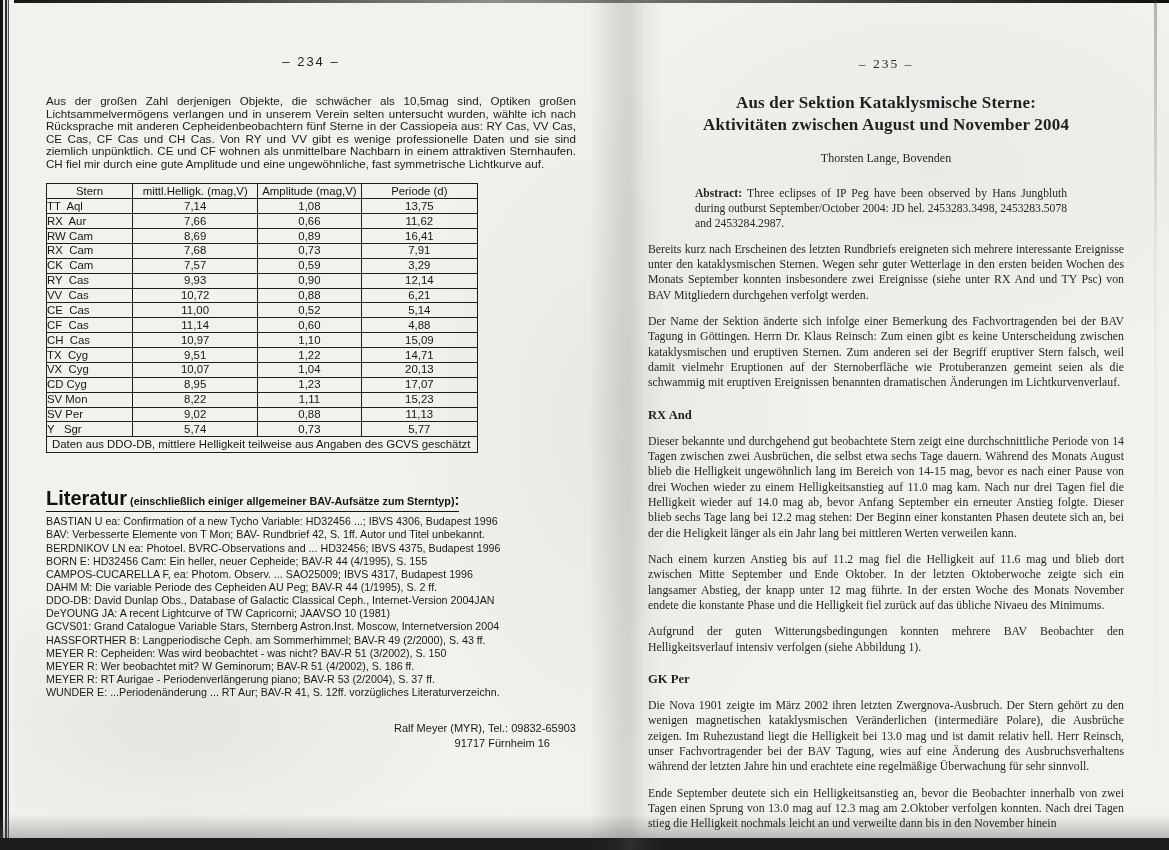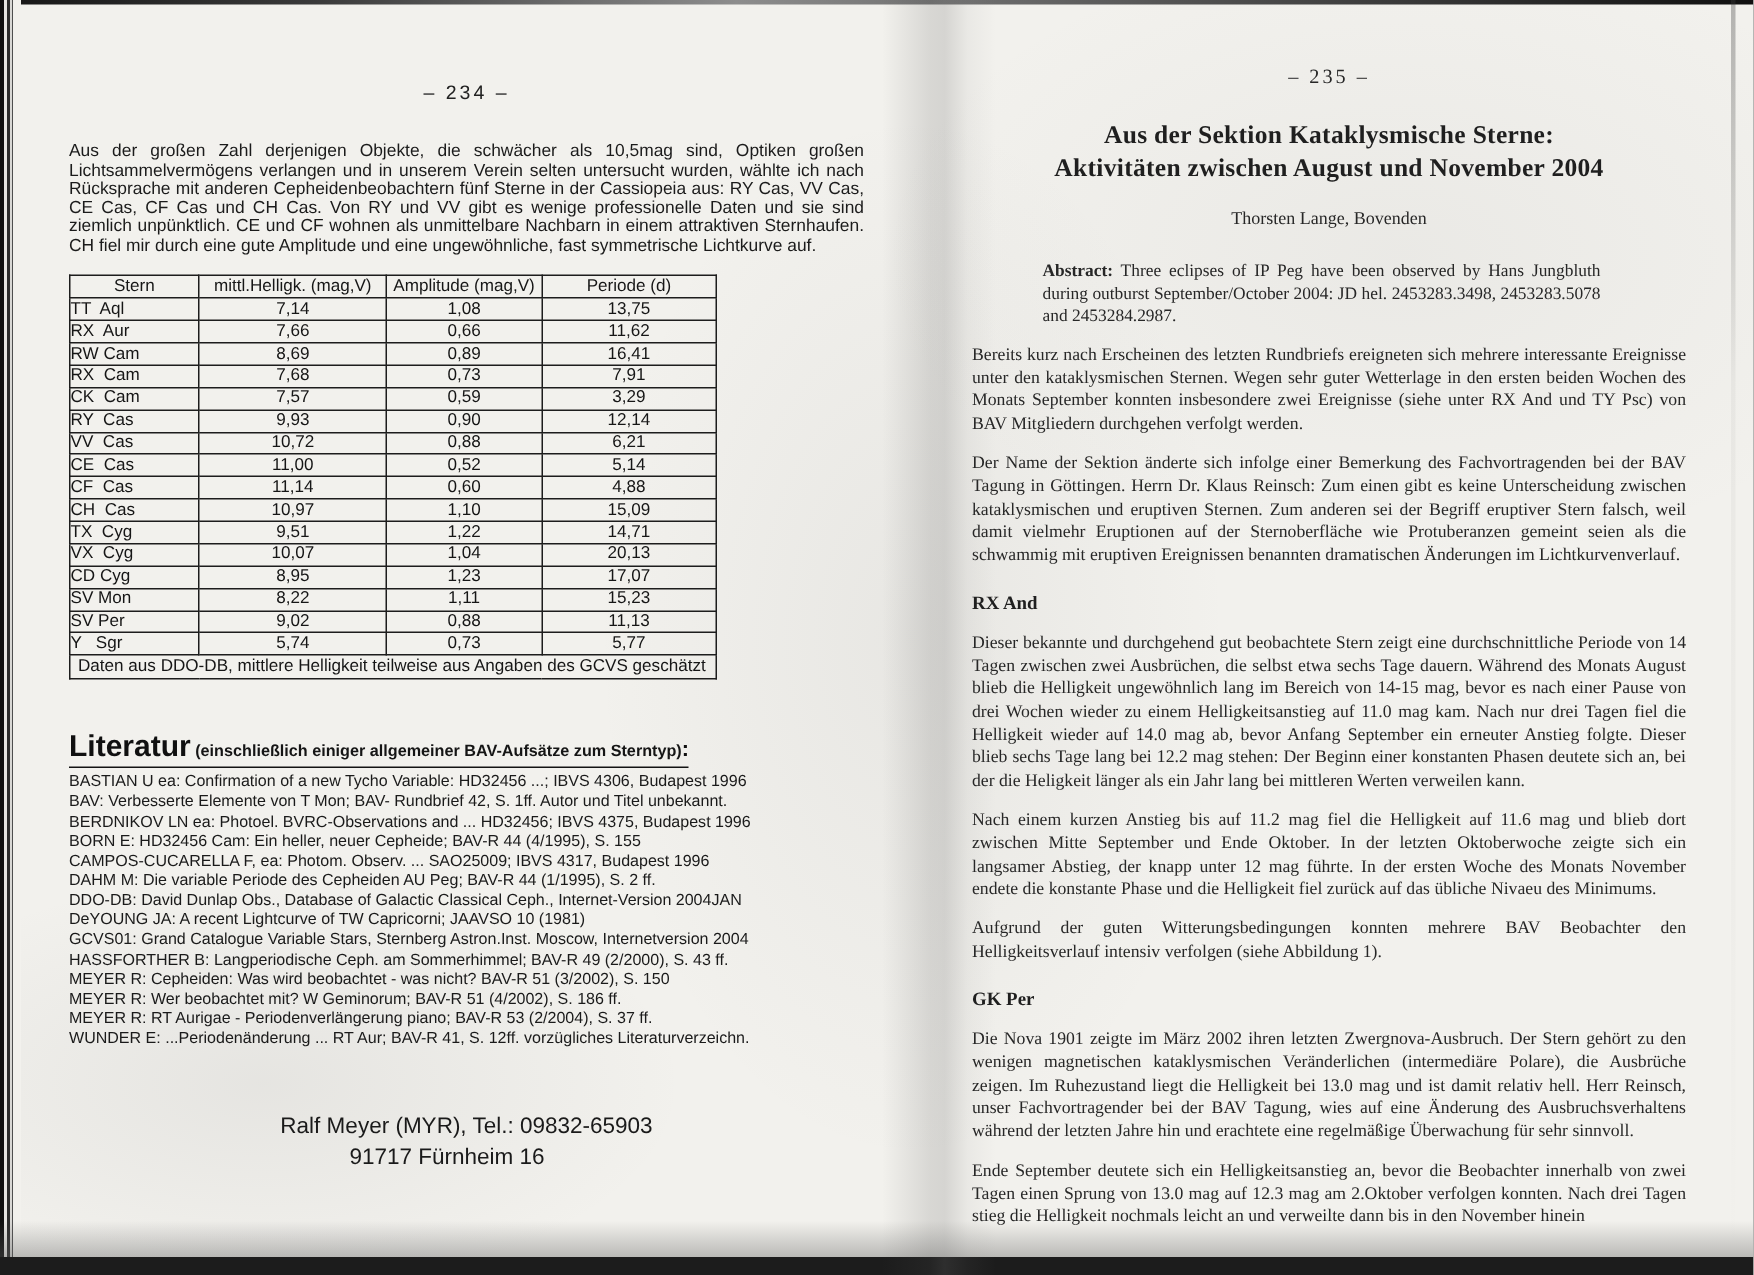--- a/index.html
+++ b/index.html
@@ -44,25 +44,25 @@
 
   .lit-head{margin-top:34px;}
   .lit-inline{display:inline-block;border-bottom:1.6px solid #131313;padding-bottom:1px;}
   .lit-title{font-size:20px;font-weight:bold;color:#101010;}
   .lit-sub{font-size:10.8px;font-weight:bold;color:#151515;}
   .lit-colon{font-size:14.5px;font-weight:bold;color:#101010;}
 
   .refs{margin-top:3px;}
   .ref-line{font-size:10.7px;line-height:1.23;color:#1a1a1a;white-space:nowrap;}
 
-  .contact{margin-top:42px;text-align:center;font-size:15px;line-height:1.35;color:#1a1a1a;padding-right:-2px;}
+  .contact{margin-top:22px;text-align:right;font-size:11px;line-height:1.35;color:#1a1a1a;padding-right:-2px;}
   .contact .l2{padding-right:26px;}
 
   
-  .page-right{position:absolute;left:648px;top:3px;width:476px;
+  .page-right{position:absolute;left:648px;top:16px;width:476px;
     font-family:"Liberation Serif",serif;color:#272727;}
   .pnum-right{margin-top:40px;text-align:center;font-size:13.5px;letter-spacing:2px;}
   h1.title{margin:20px 0 0 0;text-align:center;font-size:17px;line-height:1.28;
     font-weight:bold;color:#1f1f1f;letter-spacing:0.2px;}
   .author{margin-top:15px;text-align:center;font-size:12px;}
   p.abstract{margin:20px 57px 0 47px;font-size:11.6px;line-height:1.3;text-align:justify;}
   p.rp{margin:11px 0 0 0;font-size:11.8px;line-height:1.3;text-align:justify;}
   h2.star{margin:17px 0 0 0;font-size:12.6px;font-weight:bold;color:#1f1f1f;}
   .seg-b{font-weight:bold;}
   .seg-i{}

